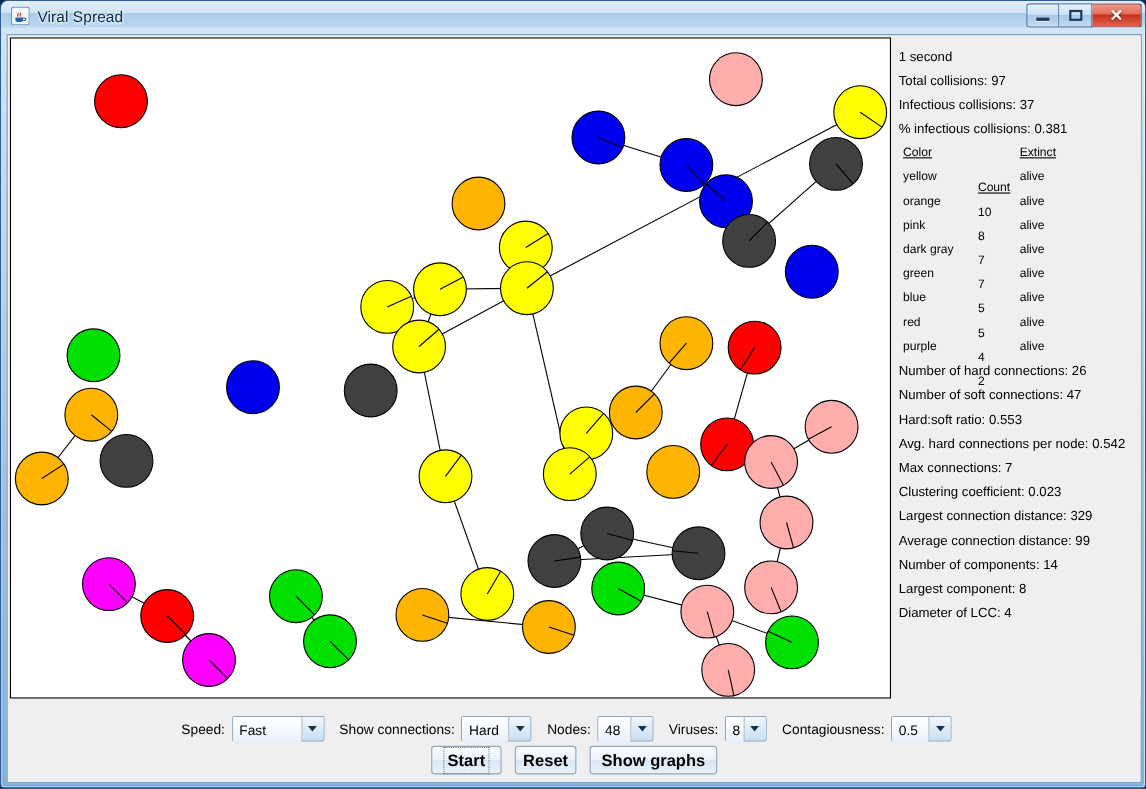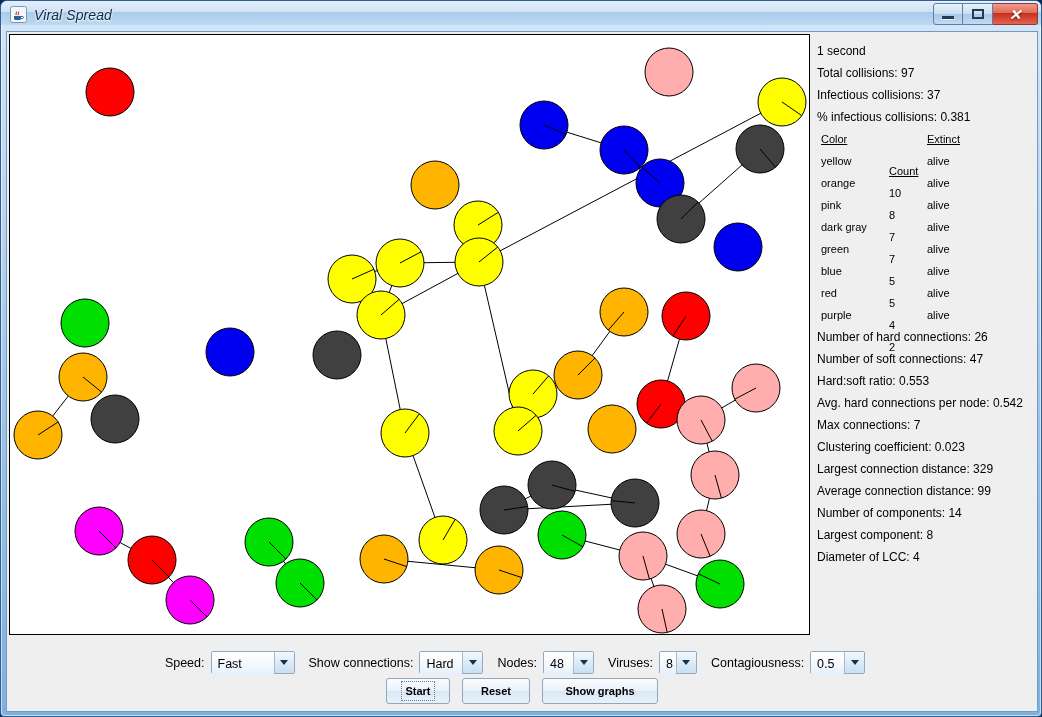--- a/index.html
+++ b/index.html
@@ -22,21 +22,20 @@
     content:"";position:absolute;left:0;top:0;right:0;bottom:0;
     border-radius:7px 7px 4px 4px;pointer-events:none;
     box-shadow:inset 0 0 0 1px rgba(255,255,255,.55);
   }
 
   
   #titlebar{
     position:absolute;left:0;top:0;width:1042px;height:24px;
     background:linear-gradient(to bottom,#e4eefb 0%,#cfe2f6 45%,#a9cbea 46%,#bcd9f2 100%);
     border-radius:6px 6px 0 0;
-    font-style:italic;
   }
   #title-left{position:absolute;left:9px;top:5px;display:flex;align-items:center;gap:7px;}
   #app-icon{width:17px;height:17px;position:relative;display:block;}
   #title-text{
     font-size:14px;color:#0b2a43;letter-spacing:.1px;
     text-shadow:0 1px 2px rgba(255,255,255,.95),0 0 3px rgba(255,255,255,.8);
     white-space:nowrap;
   }
 
   #wincontrols{position:absolute;right:5px;top:2px;display:flex;height:24px;}
@@ -123,28 +122,28 @@
 
   
   #btnbar{
     position:absolute;left:0;top:642px;width:1030px;height:34px;
     display:flex;align-items:center;justify-content:center;gap:12px;
   }
   .btn{
     height:26px;box-sizing:border-box;
     border:1px solid #8fa7bd;border-radius:3px;
     background:linear-gradient(to bottom,#fbfdff 0%,#eaf2fa 48%,#d8e7f5 50%,#e9f2fb 100%);
-    font-size:11px;color:#000;
+    font-size:15px;color:#000;
     display:flex;align-items:center;justify-content:center;
     padding:0 16px;font-weight:bold;
   }
   .btn .cap{pointer-events:none;}
   .btn.focus .cap{outline:1px dotted #6f7d8c;outline-offset:3px;}
   .btn.w-start{width:64px;padding:0;}
-  .btn.w-reset{width:68px;padding:0;}
+  .btn.w-reset{width:56px;padding:0;}
   .btn.w-graphs{width:116px;padding:0;}
 </style>
 </head>
 <body>
 
 <div id="window">
 
   <div id="titlebar">
     <div id="title-left">
       <svg id="app-icon" viewBox="0 0 17 17">

